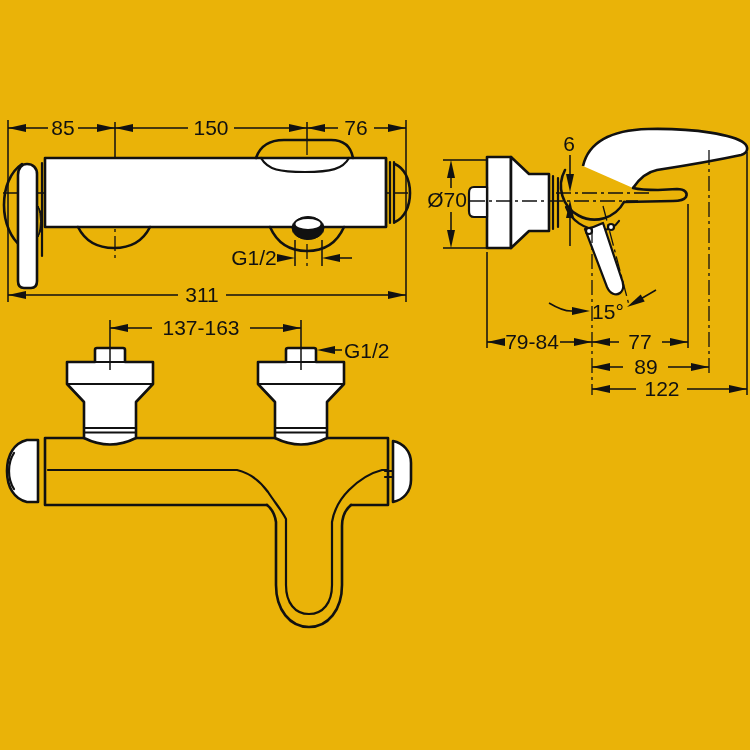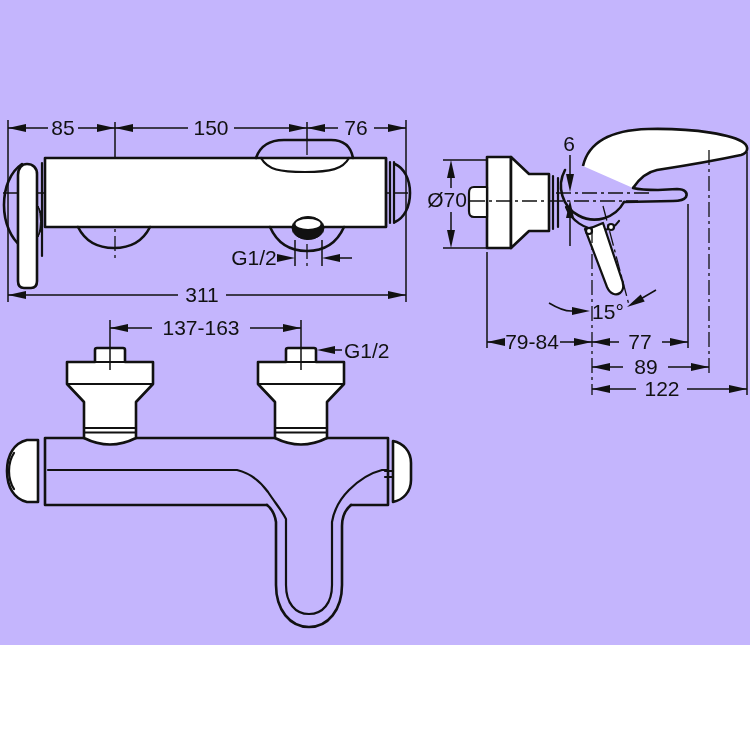--- a/index.html
+++ b/index.html
@@ -1,16 +1,16 @@
 <!DOCTYPE html>
 <html><head>
 <meta charset="utf-8">
 <style>
   html,body{margin:0;padding:0;background:#ffffff;}
-  .stage{width:750px;height:645px;position:relative;background:#c4b5fd;overflow:hidden;}
+  .stage{width:750px;height:750px;position:relative;background:#eab308;overflow:hidden;}
   svg{display:block;}
   
   .o  {stroke:#111;stroke-width:2.6;fill:none;stroke-linejoin:round;stroke-linecap:round;}
   .o2 {stroke:#111;stroke-width:2.2;fill:none;stroke-linejoin:round;stroke-linecap:round;}
   .of {stroke:#111;stroke-width:2.6;fill:#fff;stroke-linejoin:round;}
   .of2{stroke:#111;stroke-width:2.2;fill:#fff;stroke-linejoin:round;}
   .t  {stroke:#111;stroke-width:1.5;fill:none;stroke-linecap:butt;}
   .cl {stroke:#111;stroke-width:1.3;fill:none;stroke-dasharray:15 4 3 4;}
   .ah {fill:#111;stroke:none;}
   .blk{fill:#111;stroke:#111;stroke-width:1;}

